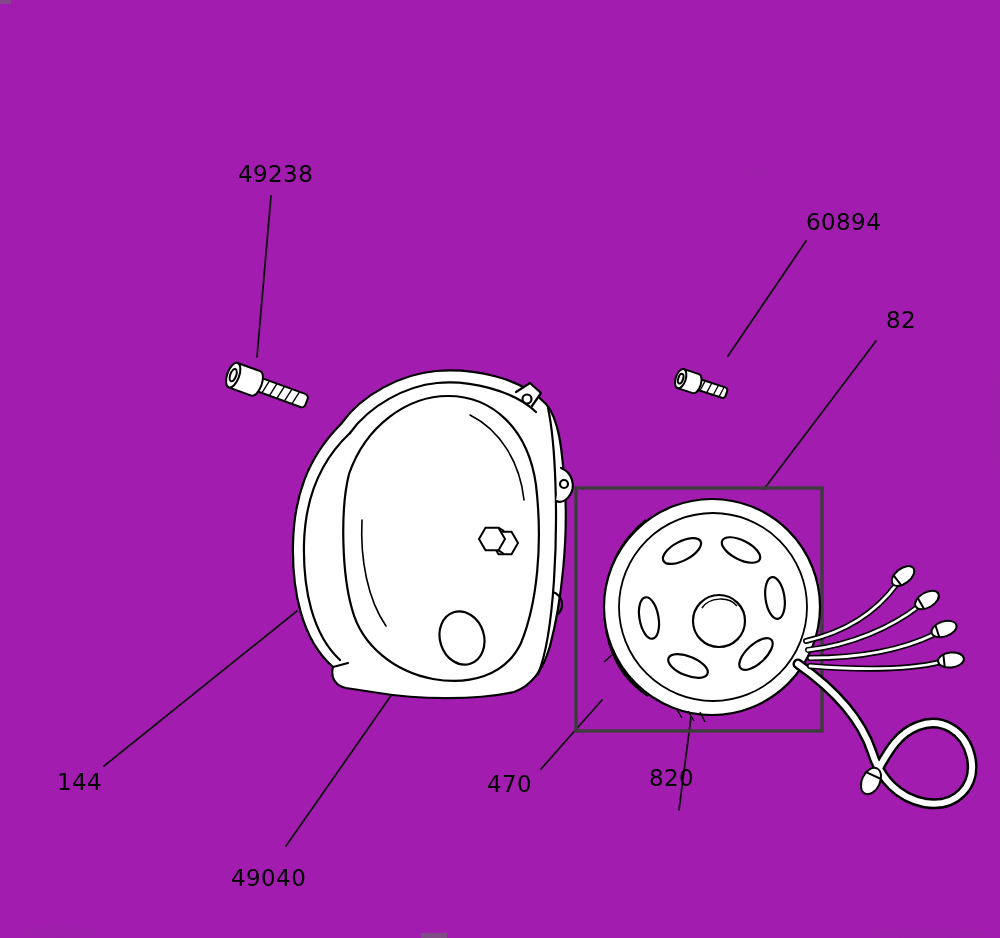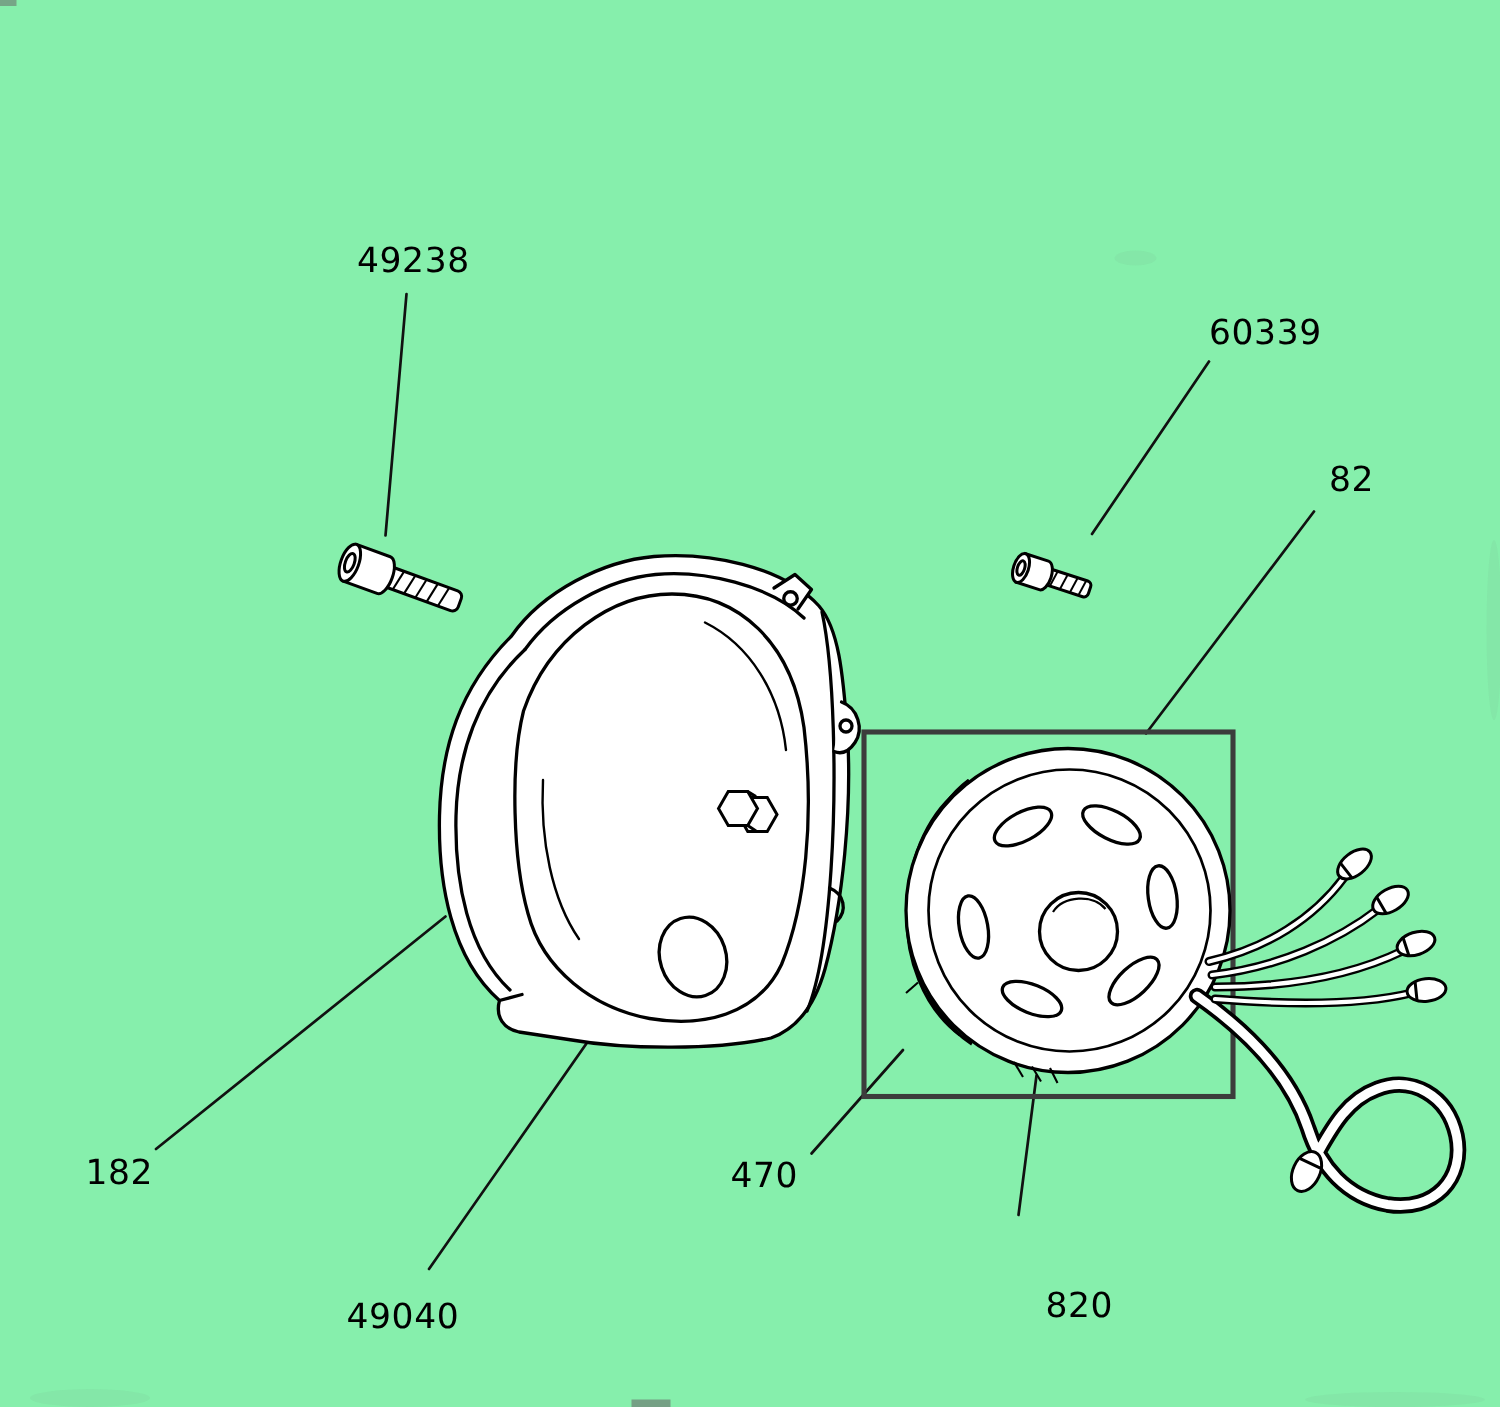--- a/index.html
+++ b/index.html
@@ -1,38 +1,38 @@
 <!DOCTYPE html>
 <html><head>
 <meta charset="utf-8">
 <style>
   html,body{margin:0;padding:0;background:#ffffff;}
   .stage{
     position:relative;
     width:1000px;height:938px;
-    background:#86efac;
+    background:#a21caf;
     overflow:hidden;
     font-family:"DejaVu Sans","Liberation Sans",sans-serif;
   }
   .stage svg{position:absolute;left:0;top:0;}
   .lbl{
     position:absolute;
     font-size:23px;
     line-height:1.05;
     color:#000;
     letter-spacing:0.4px;
     white-space:nowrap;
     user-select:none;
   }
   .lbl-49238{left:238px;top:162px;}
   .lbl-49226{left:806px;top:210px;}
   .lbl-82{left:886px;top:308px;text-align:right;}
   .lbl-214{left:57px;top:770px;}
   .lbl-826{left:487px;top:772px;}
-  .lbl-820{left:649px;top:859px;margin-left:48px;}
+  .lbl-820{left:649px;top:766px;}
   .lbl-49040{left:231px;top:850px;margin-top:16px;}
 </style>
 </head>
 <body>
 
 <div class="stage">
 
   <svg width="1000" height="938" viewBox="0 0 1000 938">
 
     <g fill="#6a6a6a">
@@ -177,20 +177,20 @@
         </g>
         <g transform="rotate(25 871 781)">
           <ellipse cx="871" cy="781" rx="9" ry="14"></ellipse>
             <line x1="864" y1="775" x2="878" y2="775"></line>
         </g>
       </g>
     </g>
   </svg>
 
   <div class="lbl lbl-49238">49238</div>
-  <div class="lbl lbl-49226">60339</div>
+  <div class="lbl lbl-49226">60894</div>
   <div class="lbl lbl-82">82</div>
-  <div class="lbl lbl-214">182</div>
+  <div class="lbl lbl-214">144</div>
   <div class="lbl lbl-826">470</div>
   <div class="lbl lbl-820">820</div>
   <div class="lbl lbl-49040">49040</div>
 
 </div>
 
 </body></html>

